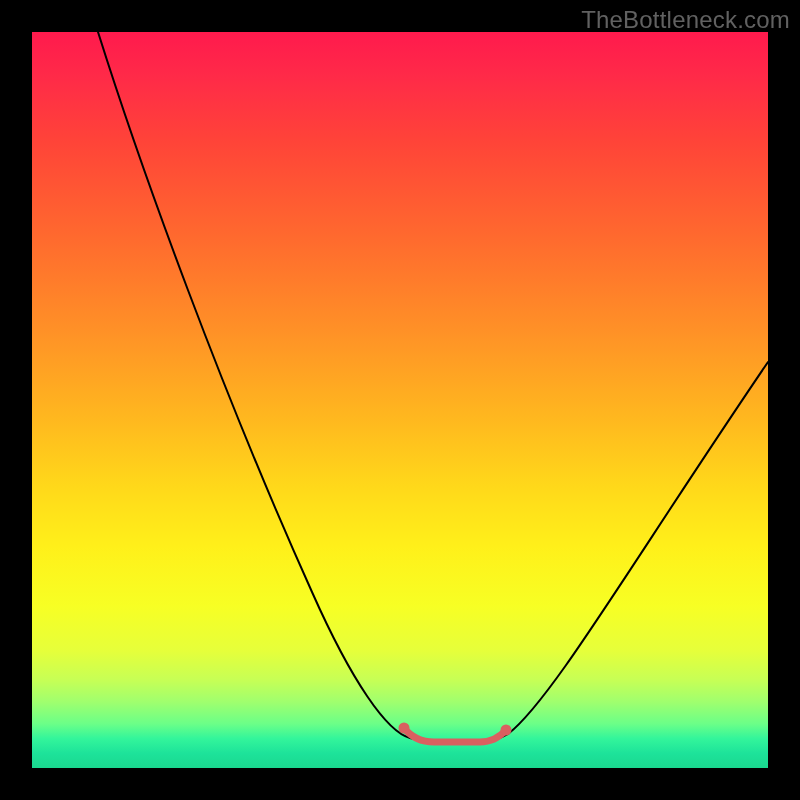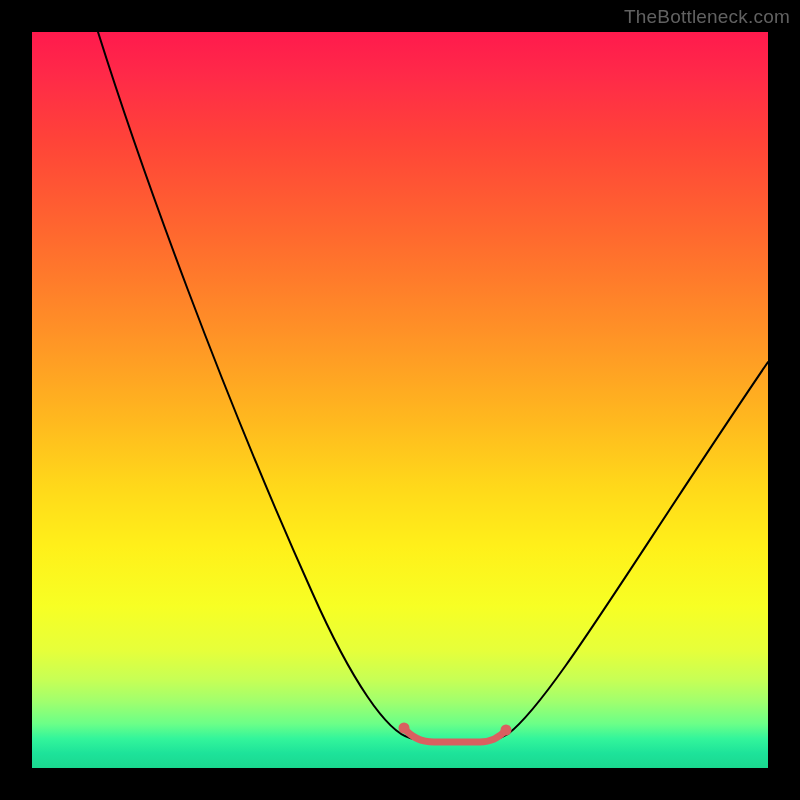--- a/index.html
+++ b/index.html
@@ -50,21 +50,21 @@
     top: 0;
     width: 736px;
     height: 736px;
     display: block;
   }
   .watermark {
     position: absolute;
     top: 6px;
     right: 10px;
     color: #616161;
-    font-size: 19px;
+    font-size: 24px;
     font-weight: 500;
     letter-spacing: 0.2px;
     user-select: none;
   }
 </style>
 </head>
 <body>
 
 <div class="frame">
 

